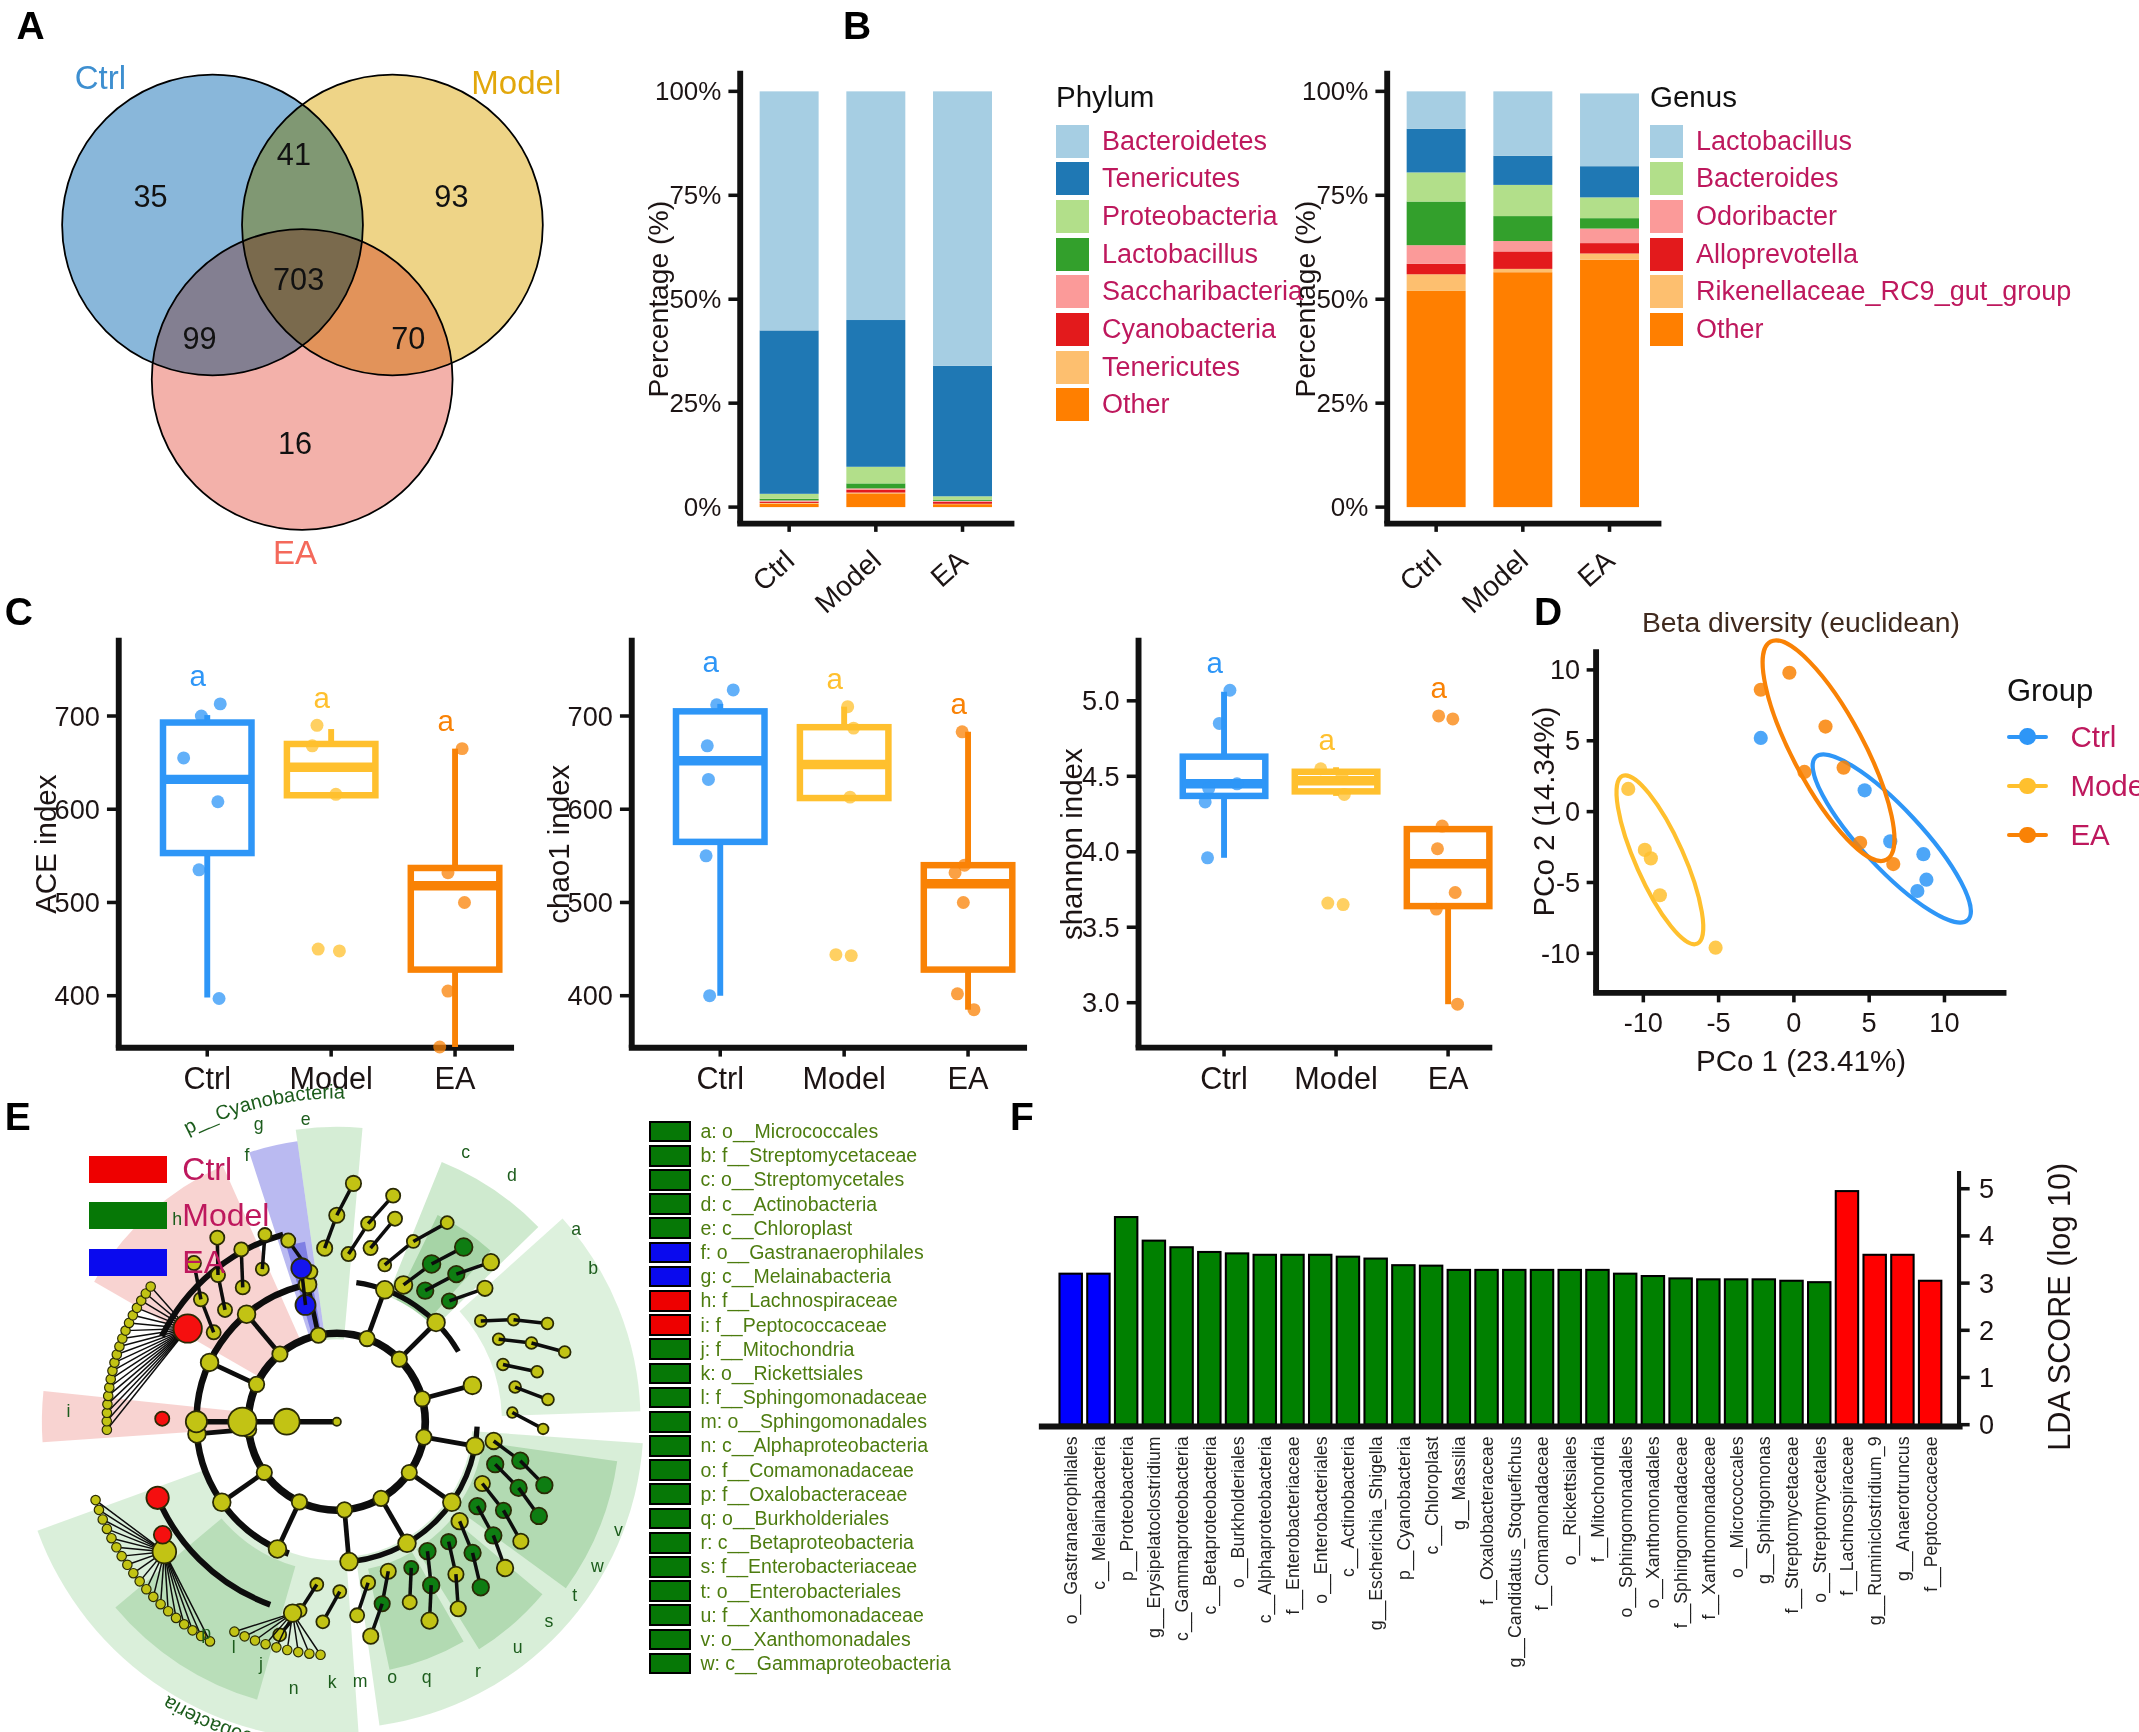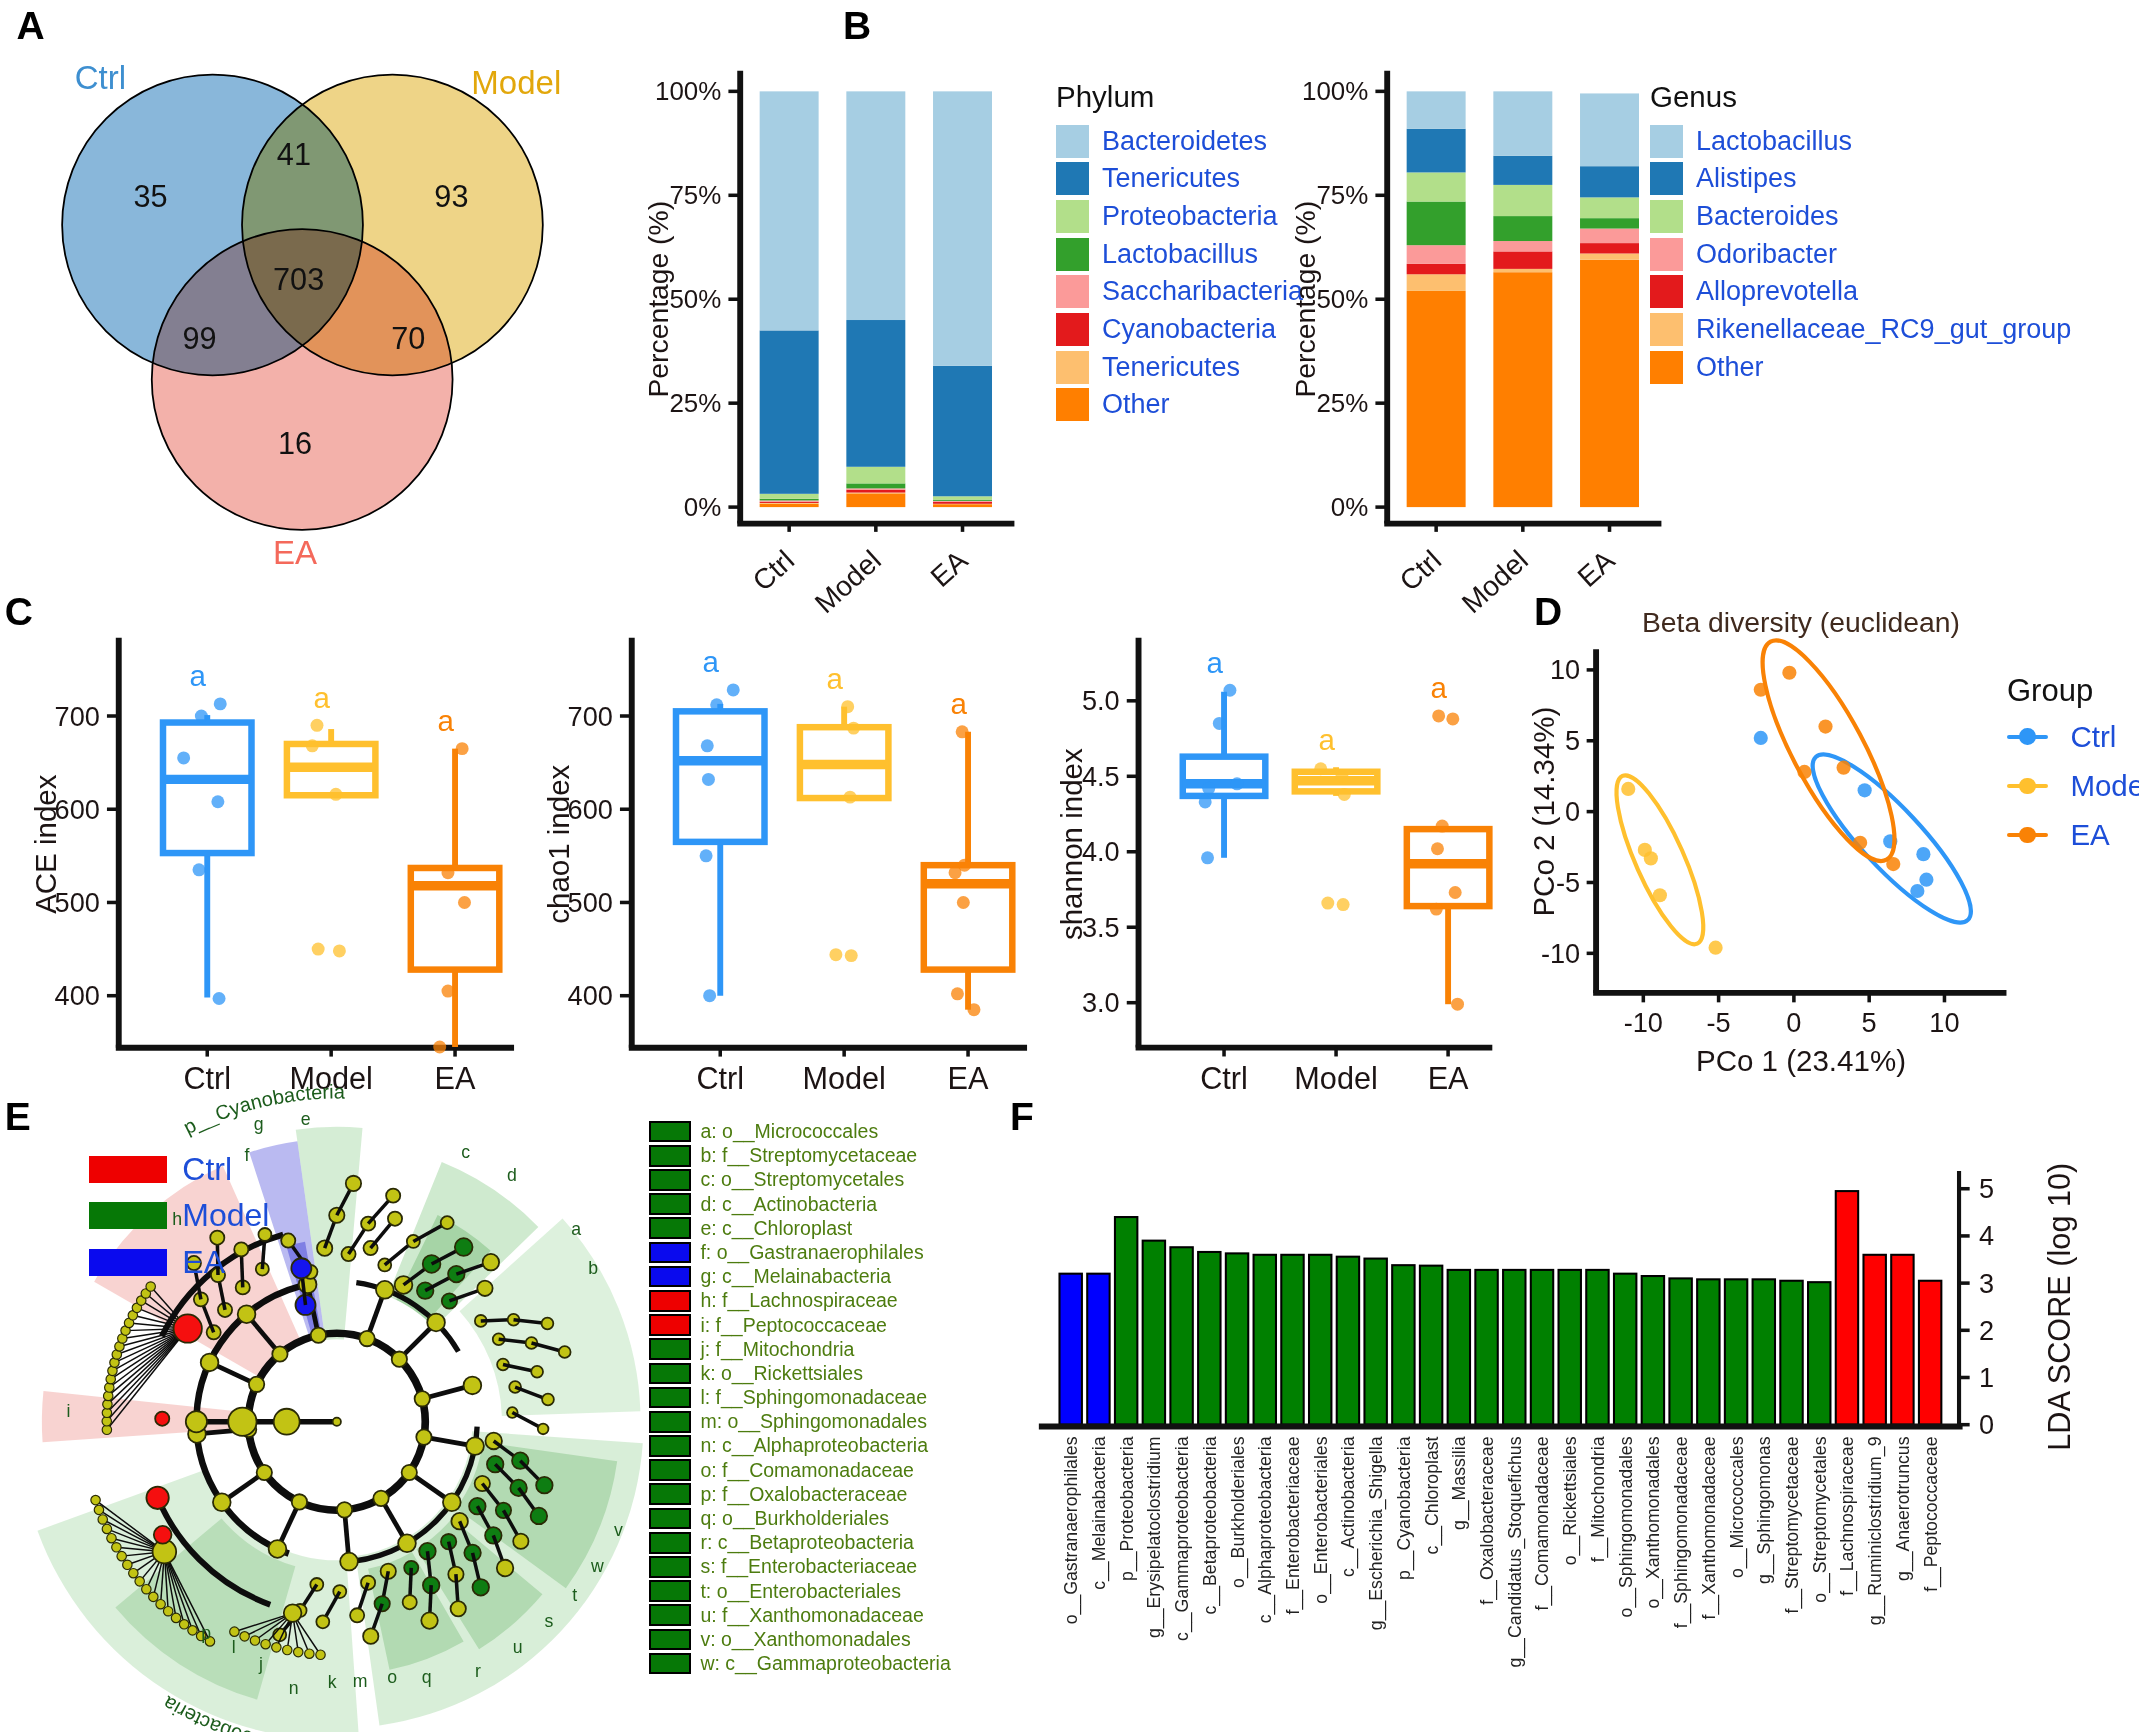--- a/index.html
+++ b/index.html
@@ -4,21 +4,21 @@
 <style>
   html,body{margin:0;padding:0;background:#ffffff;}
   .page{position:relative;width:2140px;height:1733px;background:#ffffff;
         font-family:"Liberation Sans",sans-serif;color:#000;overflow:hidden;}
   .plabel{position:absolute;font-size:39px;font-weight:bold;color:#000;}
   svg{position:absolute;overflow:visible;font-family:"Liberation Sans",sans-serif;}
   .legend{position:absolute;}
   .legend .ltitle{font-size:29.5px;color:#111;margin-bottom:10.6px;}
   .legend .lrow{display:flex;align-items:center;margin-bottom:4.7px;}
   .legend .sw{width:33px;height:33px;margin-right:13px;flex:0 0 auto;}
-  .legend .ltext{font-size:27px;color:#1d4ed8;white-space:nowrap;}
+  .legend .ltext{font-size:27px;color:#be185d;white-space:nowrap;}
   .legend.compact .lrow{margin-bottom:1.2px;}
   .pointleg .sw{width:41px;height:13px;border-radius:0;position:relative;background:transparent;}
   .pointleg .sw .bar{position:absolute;left:0;top:4.7px;width:41px;height:4.1px;border-radius:2.4px;}
   .pointleg .sw .dot{position:absolute;left:12.4px;top:-1.8px;width:16.5px;height:16.5px;border-radius:50%;}
   .cladleg .sw{width:78px;height:27px;margin-right:15.3px;}
   .cladleg .ltext{font-size:32px;}
   .letterleg .lrow{margin-bottom:3px;}
   .letterleg .sw{width:38px;height:17.7px;border:2.4px solid #000;margin-right:9.4px;}
   .letterleg .ltext{font-size:19.5px;color:#4d7c0f;}
 </style>
@@ -174,24 +174,20 @@
       <rect x="502" y="226.9000000000001" width="100" height="52.875" fill="#1F78B4"></rect>
       <rect x="502" y="103.5250000000001" width="100" height="123.37499999999999" fill="#A6CEE3"></rect>
       <line x1="552" y1="833" x2="552" y2="847" stroke="#111" stroke-width="6"></line>
       <text x="564" y="900" font-size="48" fill="#1c1414" text-anchor="end" transform="rotate(-42 564 900)">EA</text>
     </svg>
   <div id="genus-legend" class="legend" style="left:1650px;top:80px">
       <div class="ltitle">Genus</div>
       <div class="lrow">
         <div class="sw" style="background: rgb(166, 206, 227);"></div>
         <div class="ltext">Lactobacillus</div>
-      </div>
-      <div class="lrow">
-        <div class="sw" style="background: rgb(31, 120, 180);"></div>
-        <div class="ltext">Alistipes</div>
       </div>
       <div class="lrow">
         <div class="sw" style="background: rgb(178, 223, 138);"></div>
         <div class="ltext">Bacteroides</div>
       </div>
       <div class="lrow">
         <div class="sw" style="background: rgb(251, 154, 153);"></div>
         <div class="ltext">Odoribacter</div>
       </div>
       <div class="lrow">

